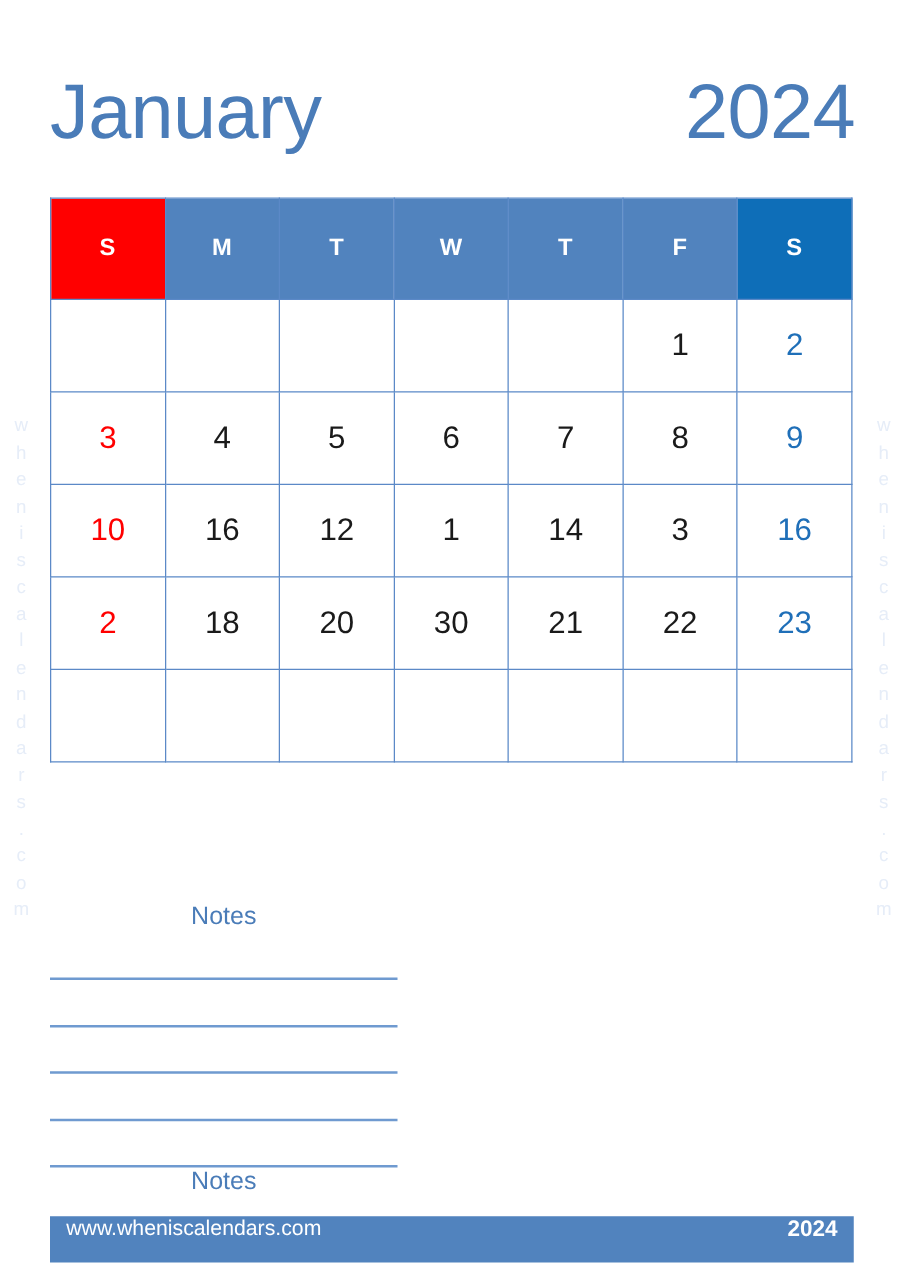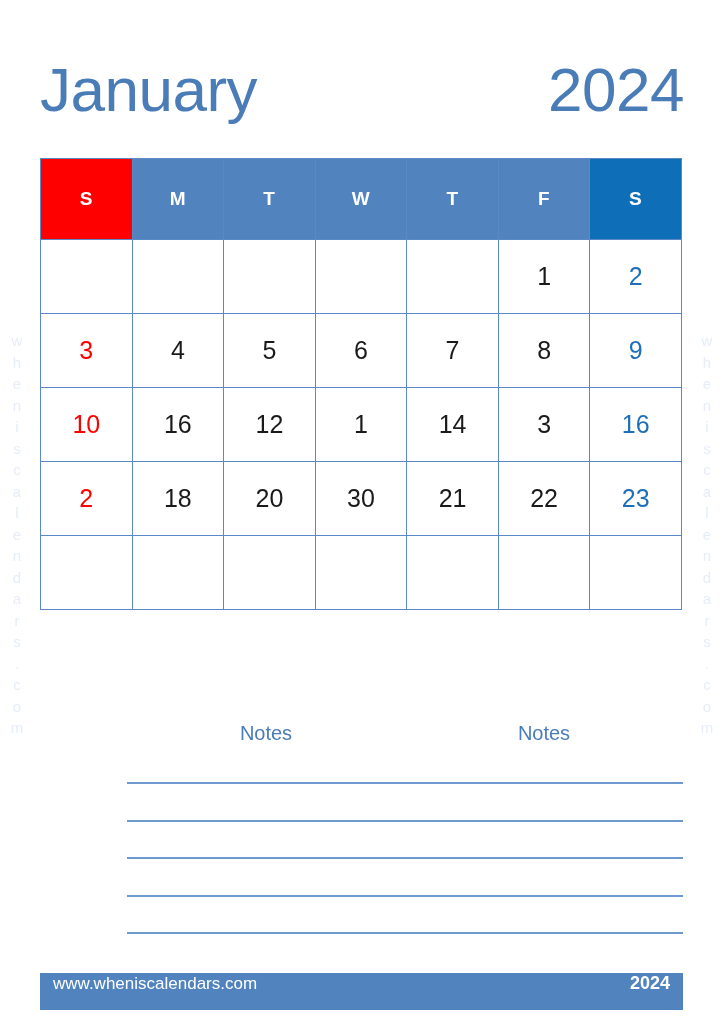--- a/index.html
+++ b/index.html
@@ -107,21 +107,22 @@
   .cal td.empty { color: transparent; }
 
   
   .notes-area {
     position: absolute;
     left: 40px;
     top: 690px;
     width: 643px;
     height: 265px;
     display: flex;
-    justify-content: flex-end;
+    justify-content: space-between;
+    flex-direction: column;
   }
   .notes-col {
     width: 278px;
     position: relative;
   }
   .notes-title {
     text-align: center;
     font-size: 20px;
     color: #4a7cb8;
     line-height: 20px;
@@ -143,24 +144,24 @@
   
   .footer {
     position: absolute;
     left: 40px;
     top: 973px;
     width: 643px;
     height: 37px;
     background: #5183be;
     color: #ffffff;
     display: flex;
-    align-items: flex-end;
+    align-items: flex-start;
     justify-content: space-between;
     box-sizing: border-box;
-    padding: 16px 13px;
+    padding: 0 13px;
     font-size: 17px;
   }
   .footer-year { font-size: 18px; font-weight: 700; }
 </style>
 </head>
 <body>
 
 <div class="page">
 
   <div class="watermark left">w

